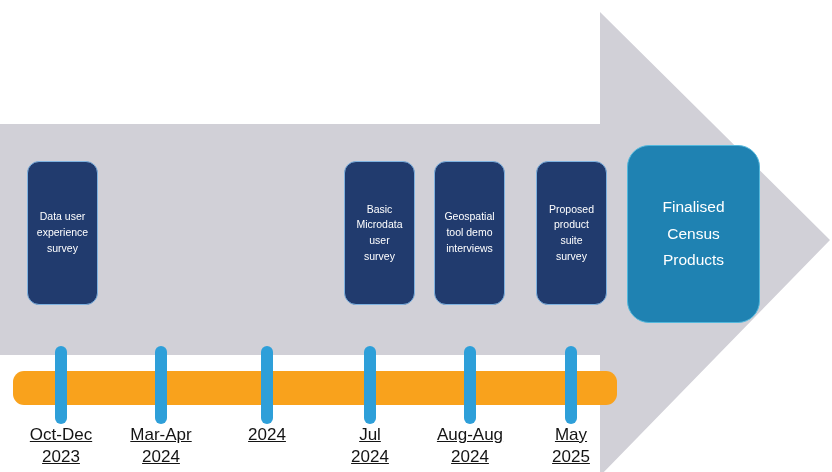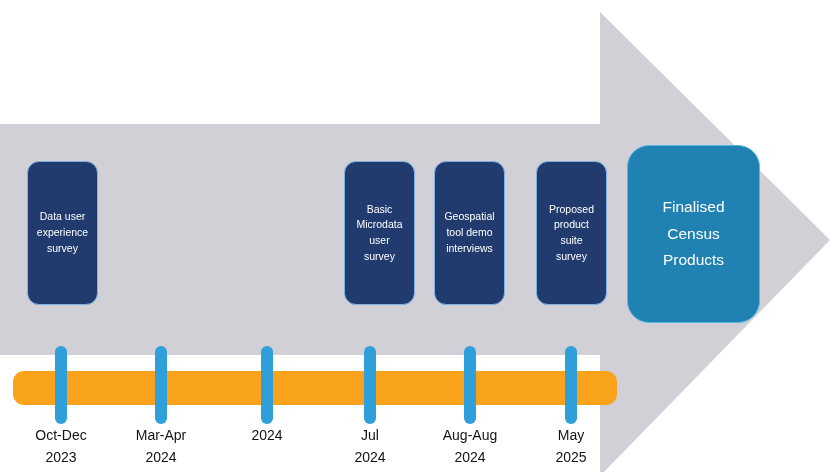--- a/index.html
+++ b/index.html
@@ -22,21 +22,21 @@
   }
 
   .tick{
     position:absolute;top:346px;width:12px;height:78px;z-index:3;
     background:#2E9FD9;border-radius:6px;
   }
   .t0{left:55px}.t1{left:155px}.t2{left:261px}.t3{left:364px}.t4{left:464px}.t5{left:565px}
 
   .date{
     position:absolute;top:424px;width:110px;z-index:4;
-    text-align:center;font-size:14px;line-height:22px;color:#141414;
+    text-align:center;font-size:17px;line-height:22px;color:#141414;text-decoration:underline;
   }
   .d0{left:6px}.d1{left:106px}.d2{left:212px}.d3{left:315px}.d4{left:415px}.d5{left:516px}
 
   .final{
     position:absolute;left:627px;top:145px;width:133px;height:178px;z-index:4;
     background:#1F82B2;border:1.5px solid #54B8DC;border-radius:22px;
     display:flex;align-items:center;justify-content:center;text-align:center;
     color:#ffffff;font-size:15.5px;line-height:1.7;box-sizing:border-box;padding:18px 22px;
   }
 </style>

